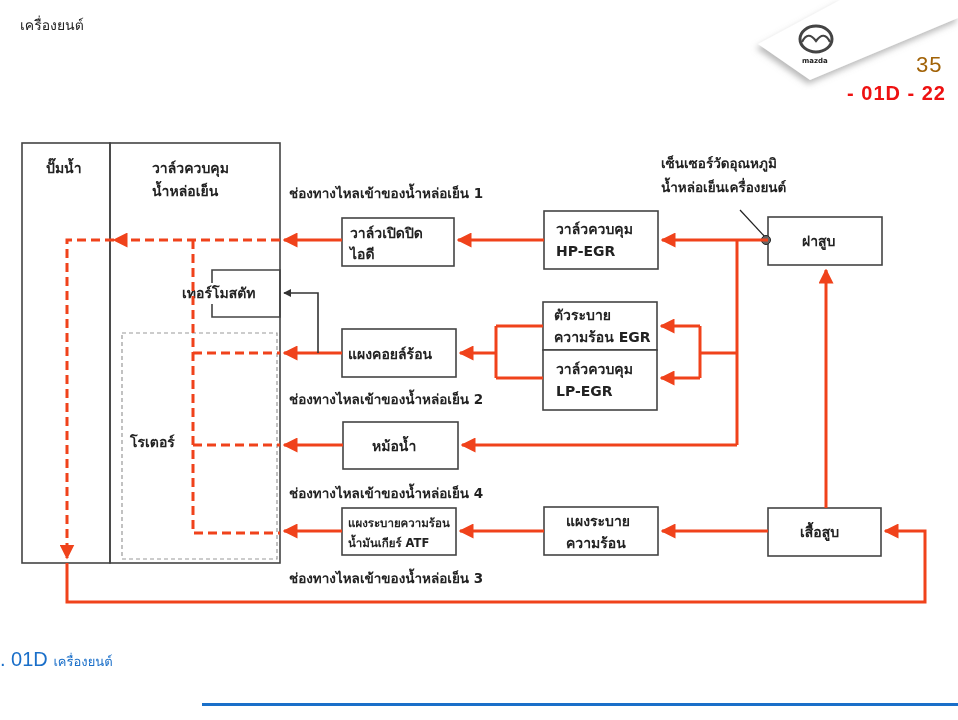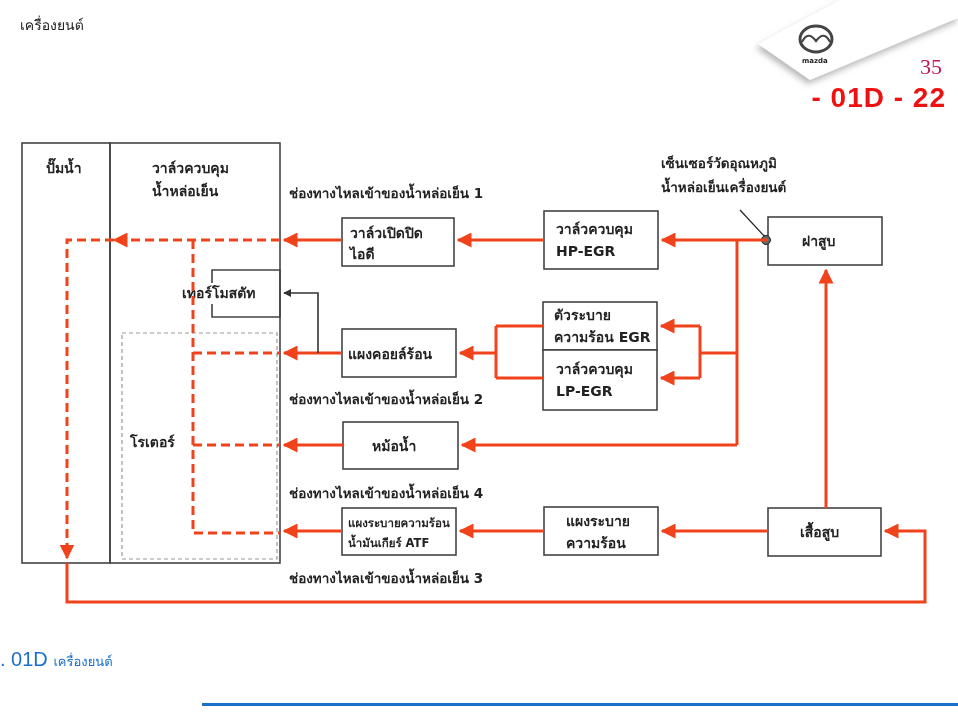--- a/index.html
+++ b/index.html
@@ -1,21 +1,21 @@
 <!DOCTYPE html>
 <html><head>
 <meta charset="utf-8">
 <style>
   html, body { margin:0; padding:0; background:#ffffff; }
   body { width:958px; height:720px; position:relative; overflow:hidden;
          font-family:"DejaVu Sans", sans-serif; }
   .abs { position:absolute; }
   #header-title { left:20px; top:14px; font-size:14px; color:#222; }
-  #page-number { right:16px; top:54px; font-size:22px; color:#be185d; font-family:Liberation Serif, serif; }
-  #section-code { right:12px; top:82px; font-size:28px; color:#ee1111; font-weight:bold; font-family:"Liberation Sans", sans-serif; letter-spacing:1px; }
+  #page-number { right:16px; top:54px; font-size:22px; color:#a16207; font-family:Liberation Mono, monospace; }
+  #section-code { right:12px; top:82px; font-size:20px; color:#ee1111; font-weight:bold; font-family:"Liberation Sans", sans-serif; letter-spacing:1px; }
   #footer-label { left:0px; top:648px; font-size:20px; color:#1a6fc9; font-family:"Liberation Sans", sans-serif; white-space:nowrap; }
   #footer-label .small { font-size:13px; }
   #footer-rule { left:202px; top:703px; width:756px; height:3px; background:#1a6fc9; }
   svg text { font-family:"DejaVu Sans", sans-serif; fill:#222; }
   .lbl-bold { font-weight:bold; font-size:13.5px; }
   .box-txt { font-weight:bold; font-size:14px; }
 </style>
 </head>
 <body>
 

